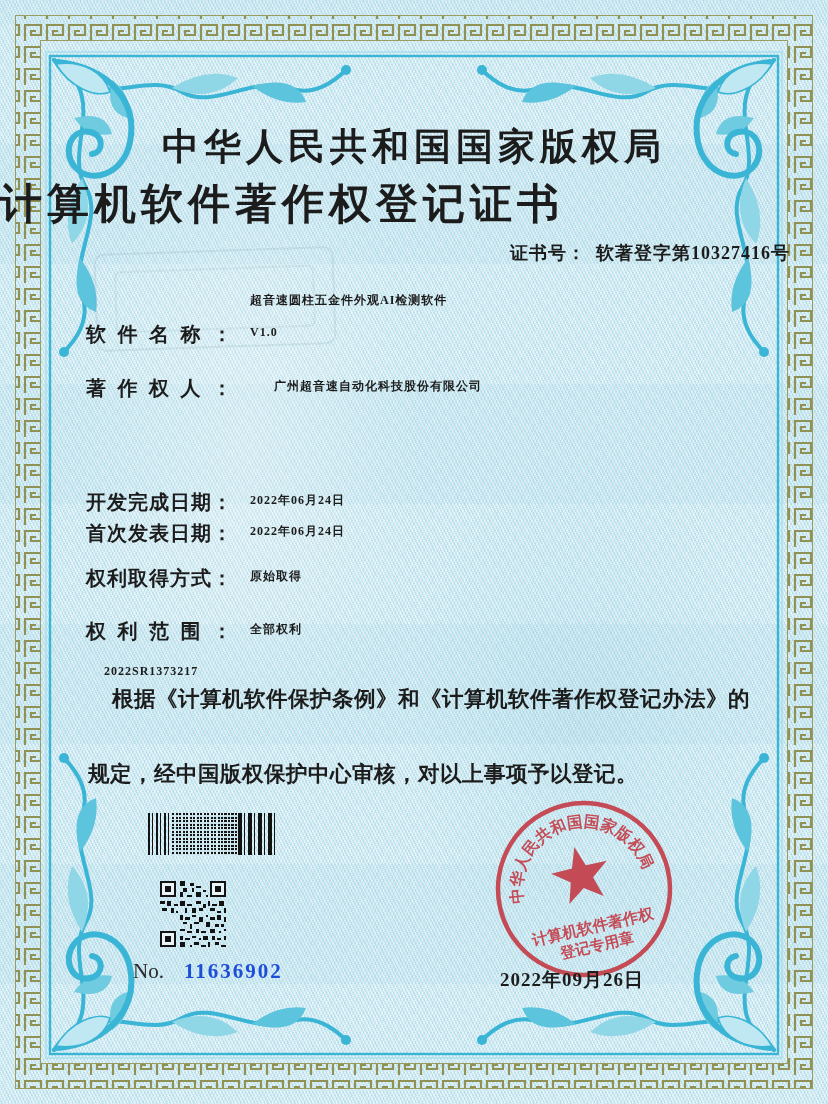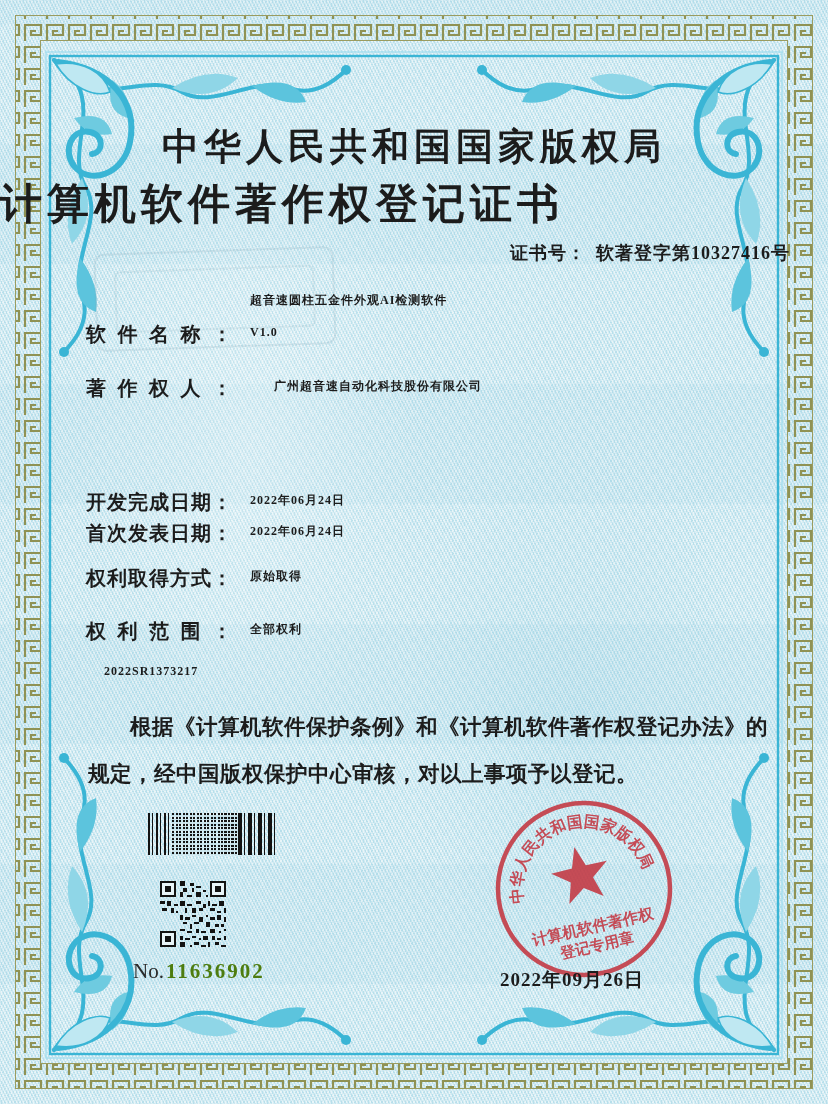--- a/index.html
+++ b/index.html
@@ -56,21 +56,21 @@
   }
   .row-name   { top: 284px; } .row-holder { top: 370px; gap: 24px; }
   .row-devdate{ top: 484px; } .row-pubdate{ top: 515px; }
   .row-acq    { top: 560px; } .row-scope  { top: 613px; }
   .row-regno  { top: 655px; }
 
   .statement {
     position: absolute; left: 88px; width: 680px;
     font-size: 21.5px; font-weight: 600; letter-spacing: 0.5px; white-space: nowrap;
   }
-  .st1 { top: 712px; text-indent: 24px; text-align: right; }
+  .st1 { top: 684px; text-indent: 24px; }
   .st2 { top: 759px; }
 
   
   .barcode {
     position: absolute; left: 148px; top: 813px; width: 130px; height: 42px;
     display: flex;
   }
   .bc-l { width: 24px; height: 100%;
     background: repeating-linear-gradient(90deg,#131313 0 2px,transparent 2px 4px,#131313 4px 5px,transparent 5px 8px); }
   .bc-m { flex: 1; height: 100%;
@@ -79,21 +79,21 @@
       repeating-linear-gradient(90deg,#131313 0 2px,transparent 2px 3.5px,#131313 3.5px 6px,transparent 6px 7px); }
   .bc-r { width: 40px; height: 100%;
     background: repeating-linear-gradient(90deg,#131313 0 4px,transparent 4px 6px,#131313 6px 7px,transparent 7px 10px); }
 
   .qr { position: absolute; left: 160px; top: 881px; width: 66px; height: 66px; }
 
   .serial {
     position: absolute; left: 133px; top: 959px;
     font-size: 21px; color: #2a2a2a;
   }
-  .serial .num { color: #4d7c0f; letter-spacing: 2px; margin-left: 2px; font-weight: 600; }
+  .serial .num { color: #1d4ed8; letter-spacing: 2px; margin-left: 20px; font-weight: 600; }
 
   .issue-date {
     position: absolute; left: 500px; top: 967px;
     font-size: 19px; font-weight: 700; letter-spacing: 1px; z-index: 3;
   }
 
   .seal {
     position: absolute; left: 466px; top: 784px; width: 240px; height: 220px;
     opacity: 0.88; mix-blend-mode: multiply; z-index: 2;
   }

